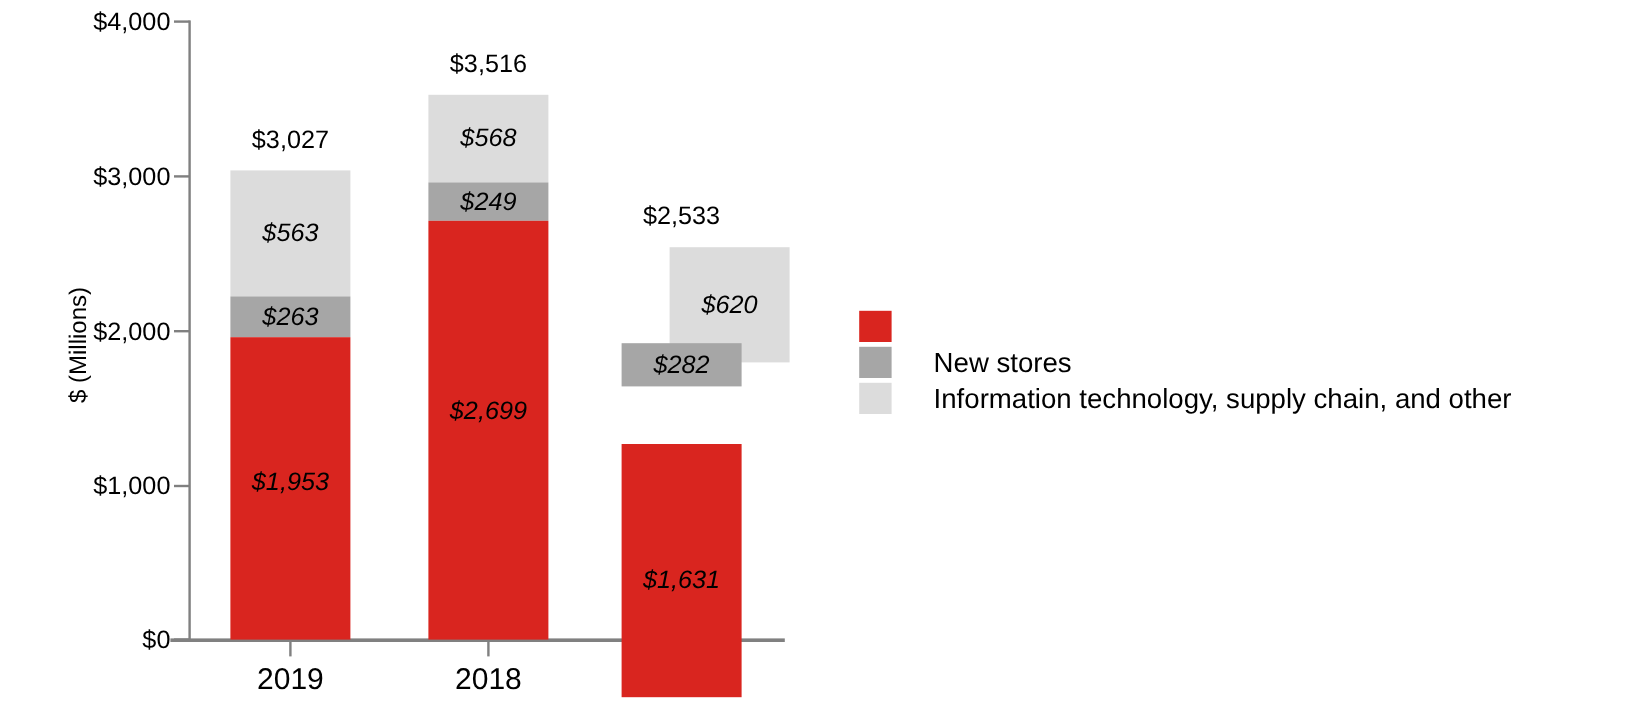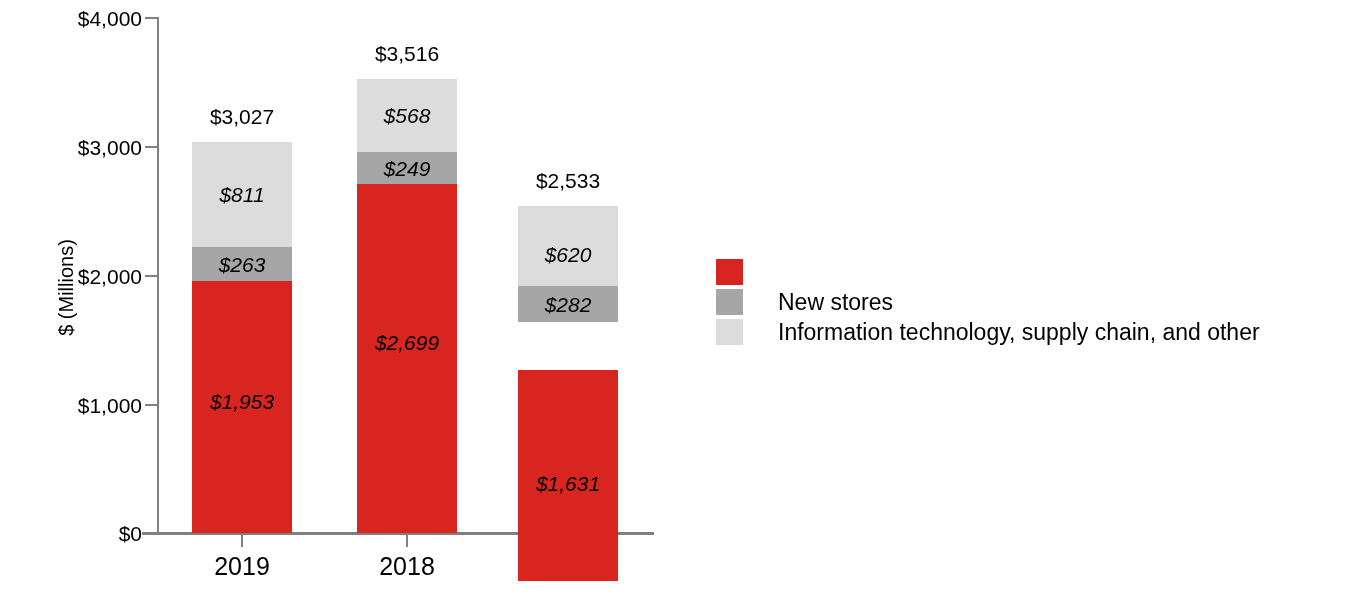--- a/index.html
+++ b/index.html
@@ -167,21 +167,21 @@
   <div class="x-tick" style="left:568px;"></div>
 
   <div class="x-tick-label" style="left:162px;">2019</div>
   <div class="x-tick-label" style="left:327px;">2018</div>
   <div class="x-tick-label" style="left:489px;">2017</div>
 
   <div class="bar-group" style="left:192px; top:142px; width:100px; height:391px;">
     <div class="bar-total" style="top:-36px;">$3,027</div>
 
     <div class="bar-seg" style="top:0px; height:105px; background:#DCDCDC;">
-      <span class="seg-label">$811</span>
+      <span class="seg-label">$563</span>
     </div>
 
     <div class="bar-seg" style="top:105px; height:34px; background:#A6A6A6;">
       <span class="seg-label">$263</span>
     </div>
 
     <div class="bar-seg" style="top:139px; height:252px; background:#D9251F;">
       <span class="seg-label" style="position:absolute; top:110px;">$1,953</span>
     </div>
   </div>
@@ -198,21 +198,21 @@
     </div>
 
     <div class="bar-seg" style="top:105px; height:349px; background:#D9251F;">
       <span class="seg-label" style="position:absolute; top:148px;">$2,699</span>
     </div>
   </div>
 
   <div class="bar-group" style="left:518px; top:206px; width:100px; height:327px;">
     <div class="bar-total" style="top:-36px;">$2,533</div>
 
-    <div class="bar-seg" style="top:0px; height:96px; background:#DCDCDC;">
+    <div class="bar-seg" style="top:0px; height:96px; background:#DCDCDC;margin-left:40px;">
       <span class="seg-label">$620</span>
     </div>
 
     <div class="bar-seg" style="top:80px; height:36px; background:#A6A6A6;">
       <span class="seg-label">$282</span>
     </div>
 
     <div class="bar-seg" style="top:116px; height:211px; background:#D9251F;margin-top:48px;">
       <span class="seg-label" style="position:absolute; top:103px;">$1,631</span>
     </div>

